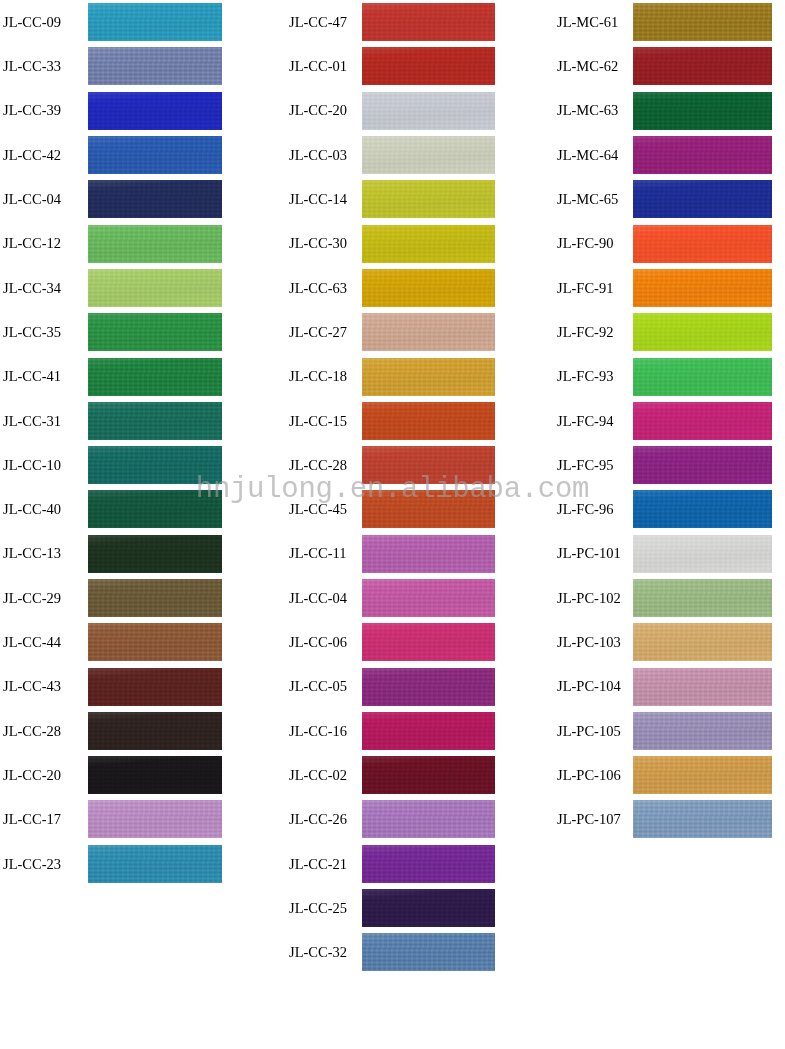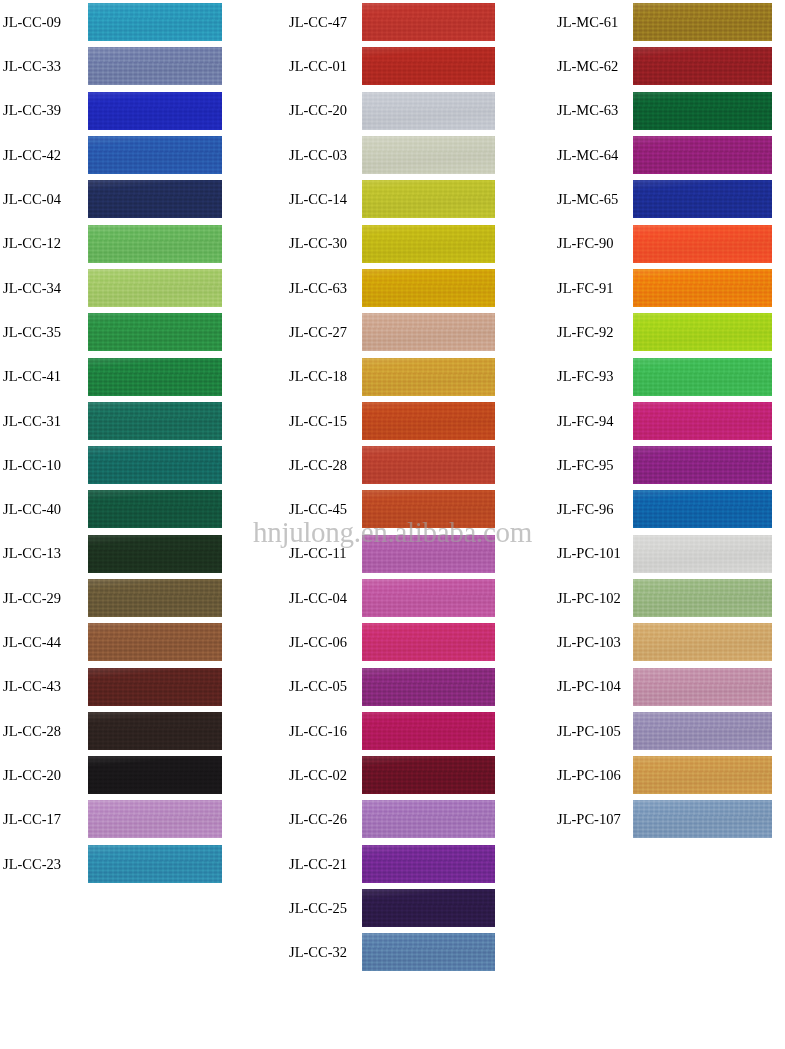--- a/index.html
+++ b/index.html
@@ -99,24 +99,24 @@
       rgba(255,255,255,0.10) 0%,
       rgba(255,255,255,0.00) 22%,
       rgba(0,0,0,0.035) 62%,
       rgba(0,0,0,0.00) 100%
     );
   }
 
   #watermark {
     position: absolute;
     left: 0;
-    top: 518px;
+    top: 475px;
     width: 785px;
     text-align: center;
-    font-family: Liberation Serif, serif;
+    font-family: Liberation Mono, monospace;
     font-size: 29px;
     letter-spacing: -0.3px;
     color: rgba(160,160,160,0.62);
     pointer-events: none;
     white-space: nowrap;
     z-index: 40;
     line-height: 1;
   }
 </style>
 </head>

